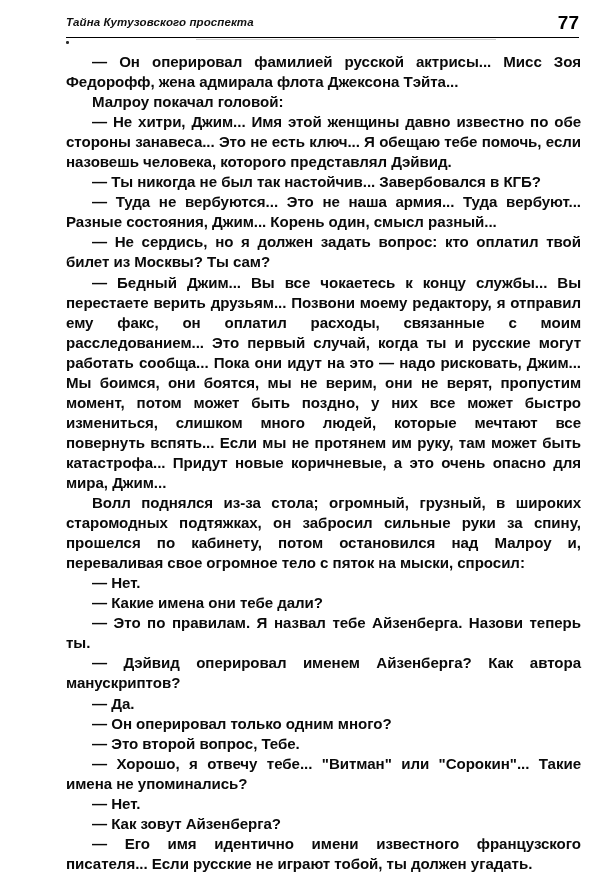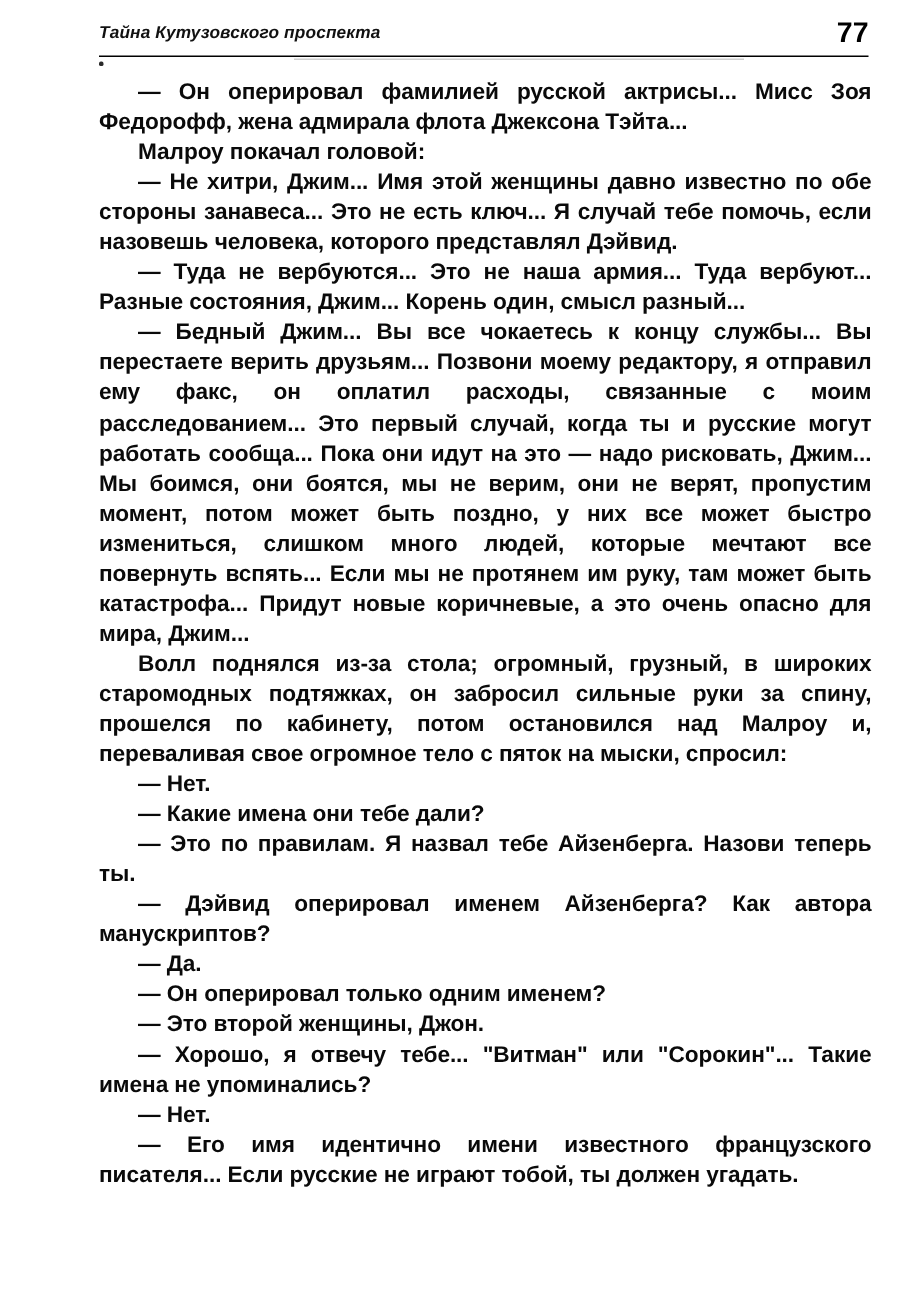--- a/index.html
+++ b/index.html
@@ -120,30 +120,33 @@
     <div class="header-pageno">77</div>
     <div class="header-rule"></div>
     <div class="header-rule-faint"></div>
   </div>
 
   <div class="speck"></div>
 
   <div class="body-text">
     <p>— Он оперировал фамилией русской актрисы... Мисс Зоя Федорофф, жена адмирала флота Джексона Тэйта...</p>
     <p class="short">Малроу покачал головой:</p>
-    <p>— Не хитри, Джим... Имя этой женщины давно известно по обе стороны занавеса... Это не есть ключ... Я случай тебе помочь, если назовешь человека, которого представлял Дэйвид.</p>
+    <p>— Не хитри, Джим... Имя этой женщины давно известно по обе стороны занавеса... Это не есть ключ... Я обещаю тебе помочь, если назовешь человека, которого представлял Дэйвид.</p>
+    <p>— Ты никогда не был так настойчив... Завербовался в КГБ?</p>
     <p>— Туда не вербуются... Это не наша армия... Туда вербуют... Разные состояния, Джим... Корень один, смысл разный...</p>
+    <p>— Не сердись, но я должен задать вопрос: кто оплатил твой билет из Москвы? Ты сам?</p>
     <p>— Бедный Джим... Вы все чокаетесь к концу службы... Вы перестаете верить друзьям... Позвони моему редактору, я отправил ему факс, он оплатил расходы, связанные с моим расследованием... Это первый случай, когда ты и русские могут работать сообща... Пока они идут на это — надо рисковать, Джим... Мы боимся, они боятся, мы не верим, они не верят, пропустим момент, потом может быть поздно, у них все может быстро измениться, слишком много людей, которые мечтают все повернуть вспять... Если мы не протянем им руку, там может быть катастрофа... Придут новые коричневые, а это очень опасно для мира, Джим...</p>
     <p>Волл поднялся из-за стола; огромный, грузный, в широких старомодных подтяжках, он забросил сильные руки за спину, прошелся по кабинету, потом остановился над Малроу и, переваливая свое огромное тело с пяток на мыски, спросил:</p>
     <p class="short">— Нет.</p>
     <p class="short">— Какие имена они тебе дали?</p>
     <p>— Это по правилам. Я назвал тебе Айзенберга. Назови теперь ты.</p>
     <p>— Дэйвид оперировал именем Айзенберга? Как автора манускриптов?</p>
     <p class="short">— Да.</p>
-    <p class="short">— Он оперировал только одним именем?</p>
-    <p class="short">— Это второй женщины, Джон.</p>
+    <p class="short">— Он оперировал только одним много?</p>
+    <p class="short">— Это второй вопрос, Тебе.</p>
     <p>— Хорошо, я отвечу тебе... "Витман" или "Сорокин"... Такие имена не упоминались?</p>
     <p class="short">— Нет.</p>
+    <p class="short">— Как зовут Айзенберга?</p>
     <p>— Его имя идентично имени известного французского писателя... Если русские не играют тобой, ты должен угадать.</p>
 
   </div>
 
 </div>
 
 </body></html>

